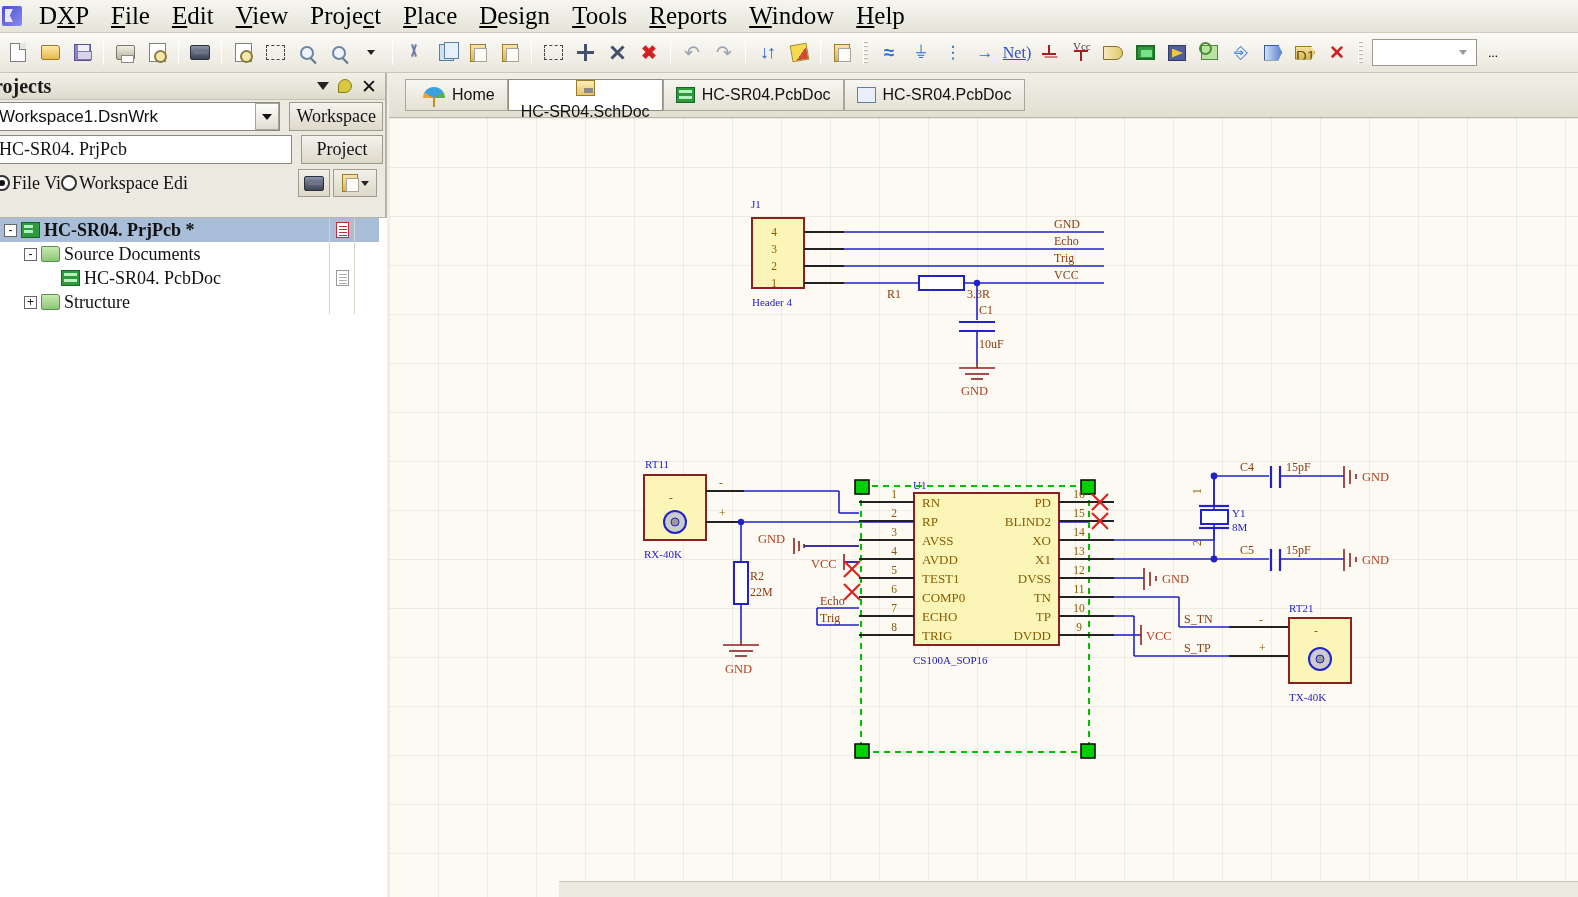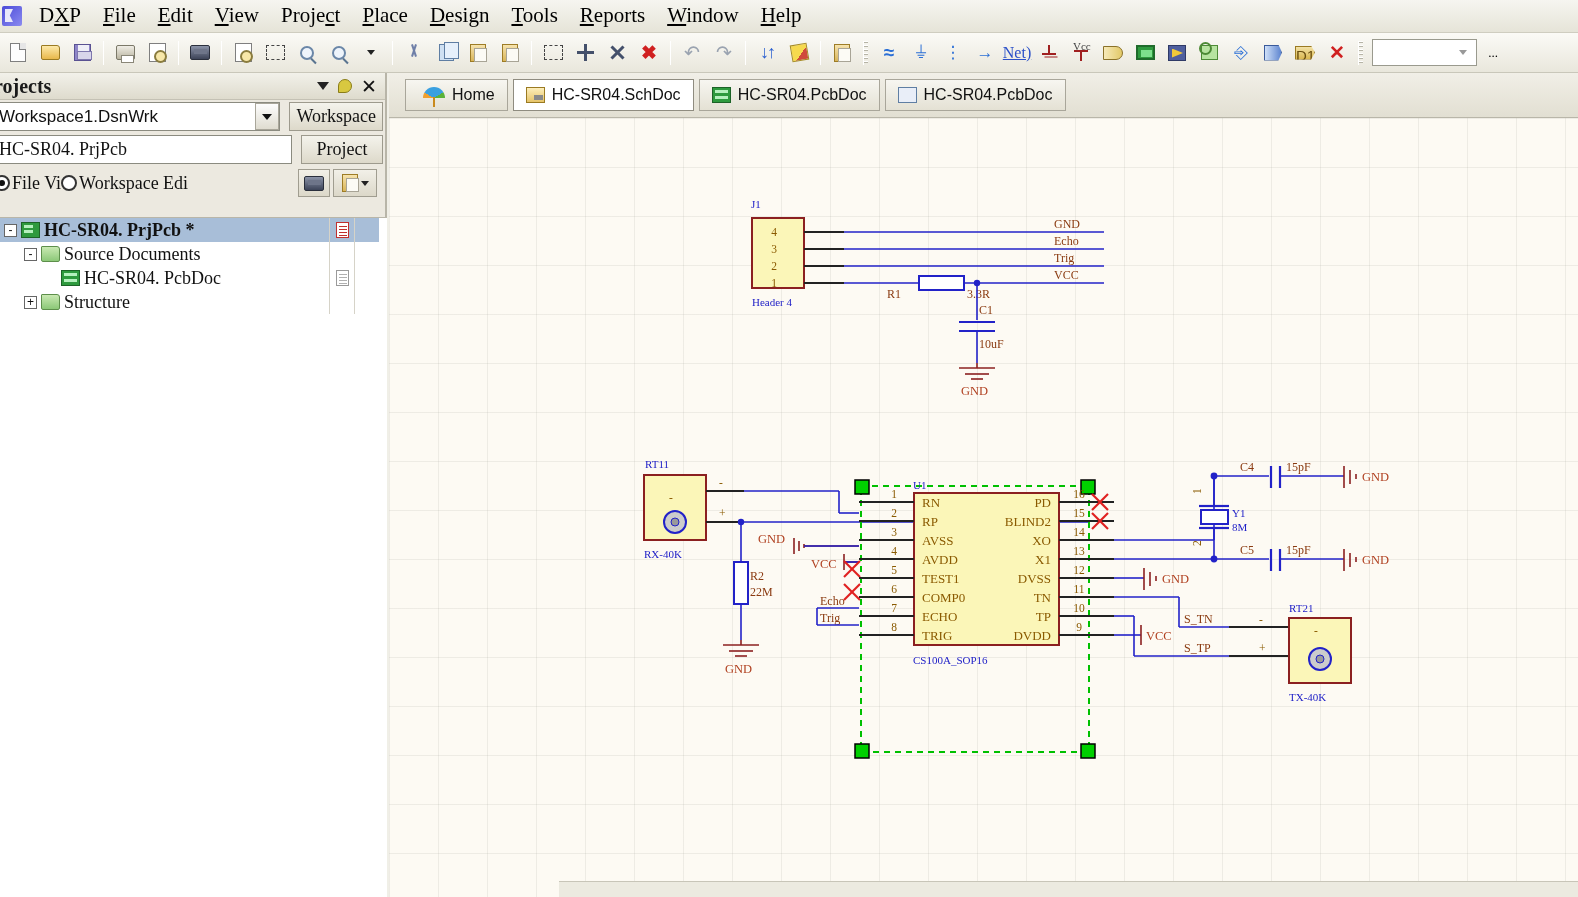--- a/index.html
+++ b/index.html
@@ -24,21 +24,21 @@
     background:linear-gradient(135deg,#4a4ad8,#8b8bf0);
     border-radius:2px; position:relative;
   }
   .app-logo::after{
     content:""; position:absolute; left:3px; top:3px; width:8px; height:13px;
     background:#fff; clip-path:polygon(0 0,100% 0,60% 50%,100% 100%,0 100%);
     opacity:.85;
   }
   .menu-item {
     font-family:"Liberation Serif", serif;
-    font-size:21px; color:#000; padding:2px 11px 3px 11px; cursor:default;
+    font-size:25px; color:#000; padding:2px 11px 3px 11px; cursor:default;
     white-space:nowrap;
   }
   .menu-item u { text-decoration:underline; }
 
   #title-path-wrap{
     margin-left:auto; display:flex; align-items:center; height:33px;
   }
   .grip{
     width:5px; height:24px; margin:0 5px;
     background:repeating-linear-gradient(to bottom,#fff 0 1px,#b6b4a6 1px 2px,transparent 2px 4px);
@@ -209,31 +209,31 @@
   .doc-ico.red{ border-color:#c03030; }
   .doc-ico.red::after{content:"";position:absolute;left:2px;top:3px;width:8px;height:1px;background:#c03030;box-shadow:0 3px 0 #c03030,0 6px 0 #c03030,0 9px 0 #c03030;}
   .doc-ico.gray::after{content:"";position:absolute;left:2px;top:3px;width:8px;height:1px;background:#b0b0b0;box-shadow:0 3px 0 #b0b0b0,0 6px 0 #b0b0b0,0 9px 0 #b0b0b0;}
   .doc-ico.dark::after{content:"";position:absolute;left:2px;top:3px;width:8px;height:1px;background:#777;box-shadow:0 3px 0 #777,0 6px 0 #777,0 9px 0 #777;}
   .bold{ font-weight:bold; }
 
   
   #tabbar{
     position:absolute; left:389px; top:73px; right:0; height:45px;
     background:linear-gradient(to bottom,#f1efe7,#e2dfd2);
-    display:flex; align-items:center; padding-left:16px; gap:5px;
+    display:flex; align-items:center; padding-left:16px; 
     border-bottom:1px solid #b9b6a9;
   }
   .tab{
     height:32px; display:flex;align-items:center; gap:7px; padding:0 12px;
     background:linear-gradient(to bottom,#f7f6f1,#e4e1d4);
     border:1px solid #a9a69a;
     font-family:"Liberation Sans",sans-serif; font-size:16px; color:#111;
     white-space:nowrap;
   }
-  .tab.active{ background:#fff; border-color:#8f8c80; }
+  .tab.active{ background:#fff; border-color:#8f8c80;flex-direction:column; }
 
   
   #canvas{
     position:absolute; left:389px; top:118px; right:0; bottom:0;
     background:
       repeating-linear-gradient(to right, rgba(160,160,150,.16) 0 1px, transparent 1px 49px),
       repeating-linear-gradient(to bottom, rgba(160,160,150,.16) 0 1px, transparent 1px 49px),
       #fdfaf3;
     overflow:hidden;
   }

